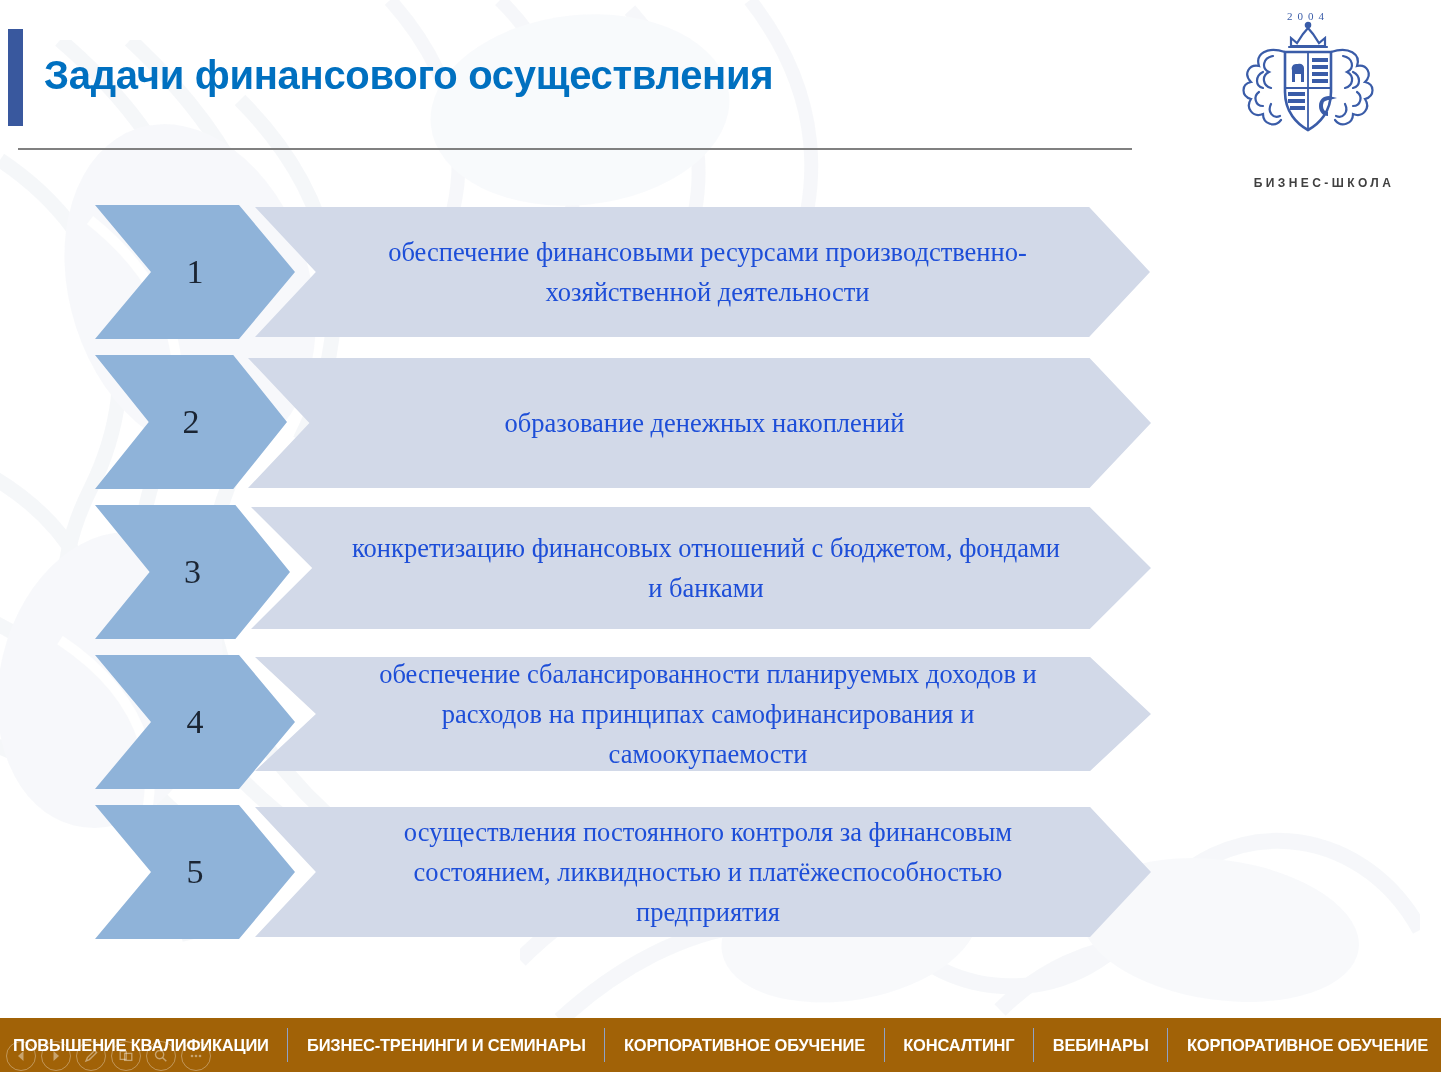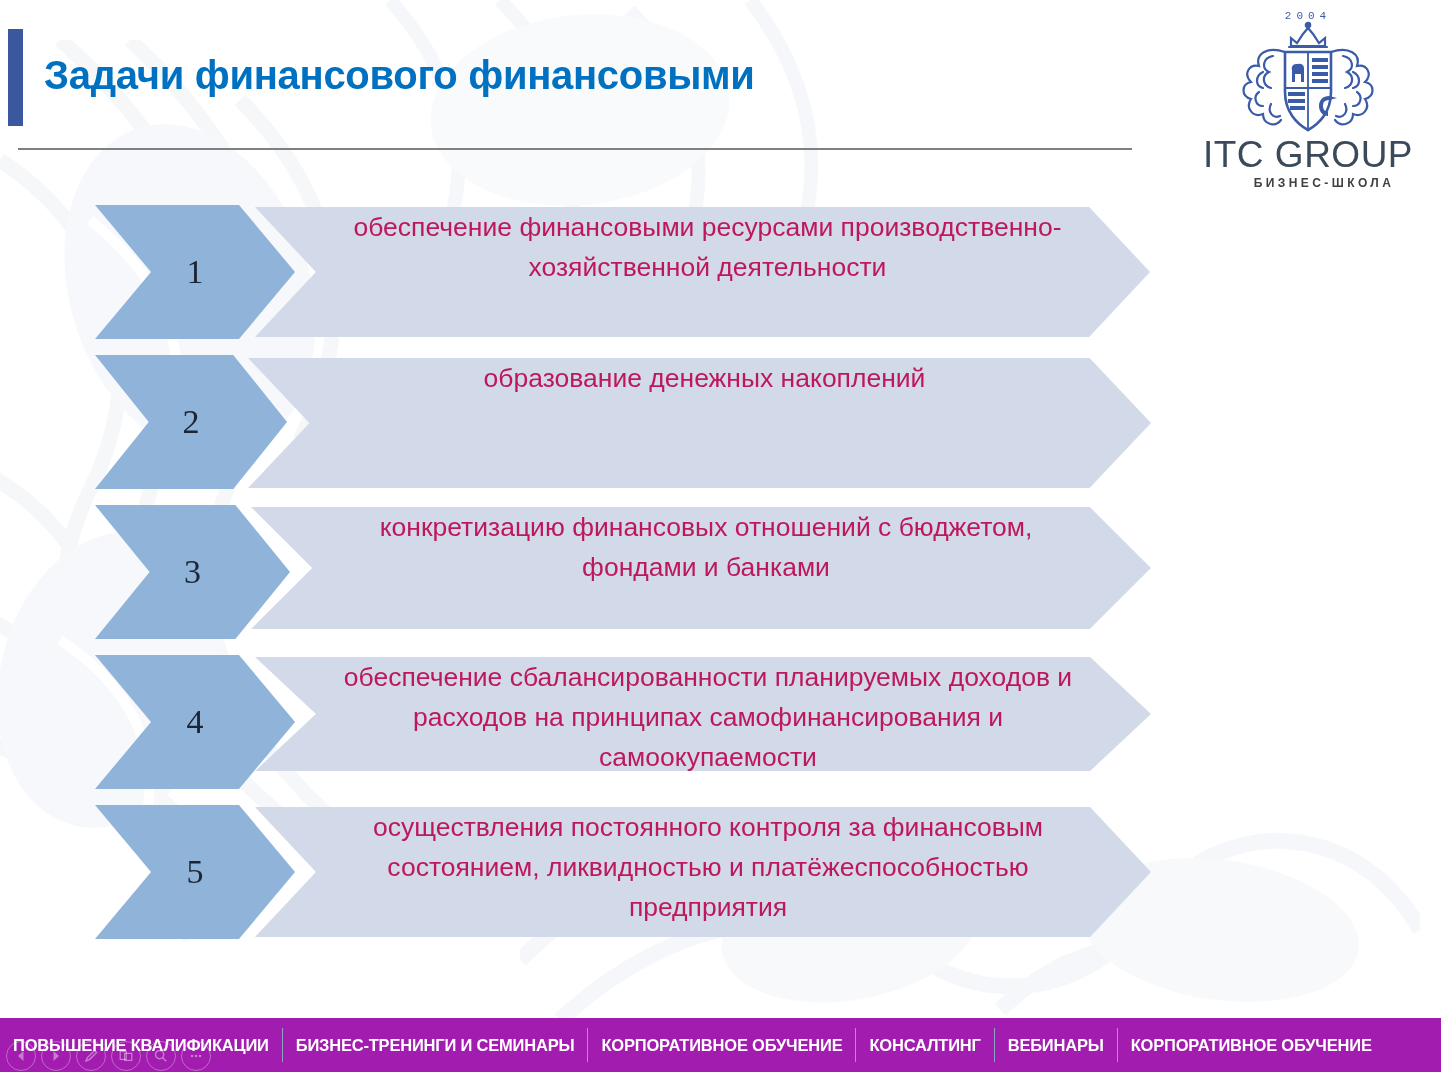--- a/index.html
+++ b/index.html
@@ -75,21 +75,21 @@
   }
   .logo-year {
     position: absolute;
     left: 0;
     top: 6px;
     width: 240px;
     text-align: center;
     font-size: 11px;
     letter-spacing: 5px;
     color: #3a5ca8;
-    font-family: Liberation Mono, monospace;
+    font-family: Liberation Serif, serif;
   }
   .logo-crest {
     position: absolute;
     left: 50%;
     top: 16px;
     transform: translateX(-50%);
   }
   .logo-name {
     position: absolute;
     left: 0;
@@ -135,41 +135,43 @@
     font-family: "Liberation Serif", serif;
     display: flex;
     align-items: center;
     justify-content: center;
     font-size: 34px;
     clip-path: polygon(0% 0%, 72% 0%, 100% 50%, 72% 100%, 0% 100%, 28% 50%);
   }
   .chev-txt {
     position: absolute;
     background: #d2d9e8;
-    color: #be185d;
-    font-family: Liberation Sans, sans-serif;
+    color: #1d4ed8;
+    font-family: Liberation Serif, serif;
     display: flex;
+    align-items: center;
     justify-content: center;
     text-align: center;
     clip-path: polygon(0% 0%, 93.2% 0%, 100% 50%, 93.2% 100%, 0% 100%, 6.8% 50%);
     box-sizing: border-box;
   }
   .chev-txt span { display: block; width: 100%; }
 
   
   .footer {
     position: absolute;
     left: 0;
     top: 1018px;
     width: 1441px;
     height: 54px;
-    background: #a21caf;
+    background: #a16207;
     display: flex;
     align-items: center;
     z-index: 5;
+    justify-content: space-between;
   }
   .footer-item {
     color: #ffffff;
     font-size: 16.5px;
     font-weight: bold;
     white-space: nowrap;
     padding: 0 13px;
     letter-spacing: -0.2px;
     font-family: "Liberation Sans", sans-serif;
   }
@@ -250,21 +252,21 @@
         <path d="M420 0 C 490 90, 500 190, 450 290"></path>
       </g>
       <g fill="#f4f6fa">
         <ellipse cx="250" cy="110" rx="150" ry="95" transform="rotate(-6 250 110)"></ellipse>
       </g>
     </svg>
   </div>
 </div>
 
 <div class="title-accent"></div>
-<div class="page-title">Задачи финансового финансовыми</div>
+<div class="page-title">Задачи финансового осуществления</div>
 <div class="header-rule"></div>
 
 <div class="logo">
   <div class="logo-year">2004</div>
   <div class="logo-crest">
     <svg width="150" height="120" viewBox="0 0 150 120">
       <g stroke="#3a5ca8" fill="none" stroke-width="2.2" stroke-linecap="round">
 
         <path d="M58 26 L58 18 L64 23 L70 14 L75 8 L80 14 L86 23 L92 18 L92 26 Z" fill="#ffffff"></path>
         <circle cx="75" cy="5" r="2.2" fill="#3a5ca8"></circle>
@@ -297,21 +299,20 @@
 
         <rect x="55" y="72" width="17" height="4"></rect>
         <rect x="55" y="79" width="17" height="4"></rect>
         <rect x="57" y="86" width="15" height="4"></rect>
 
         <path d="M96 76 C 90 76, 86 80, 86 86 C 86 92, 90 96, 95 96 L95 92 C 92 92, 90 89, 90 86 C 90 82, 93 80, 96 80 L104 78 L96 76 Z"></path>
         <circle cx="92" cy="83" r="1.4" fill="#ffffff"></circle>
       </g>
     </svg>
   </div>
-  <div class="logo-name">ITC GROUP</div>
   <div class="logo-sub">БИЗНЕС-ШКОЛА</div>
 </div>
 
 <div class="rows">
 
   <div class="row">
     <div class="chev-num" style="left:95px; top:205px; width:200px; height:134px;">
       <span>1</span>
     </div>
     <div class="chev-txt" style="left:255px; top:207px; width:895px; height:130px; font-size:26.5px; line-height:40px; padding:0 82px 0 92px;">

